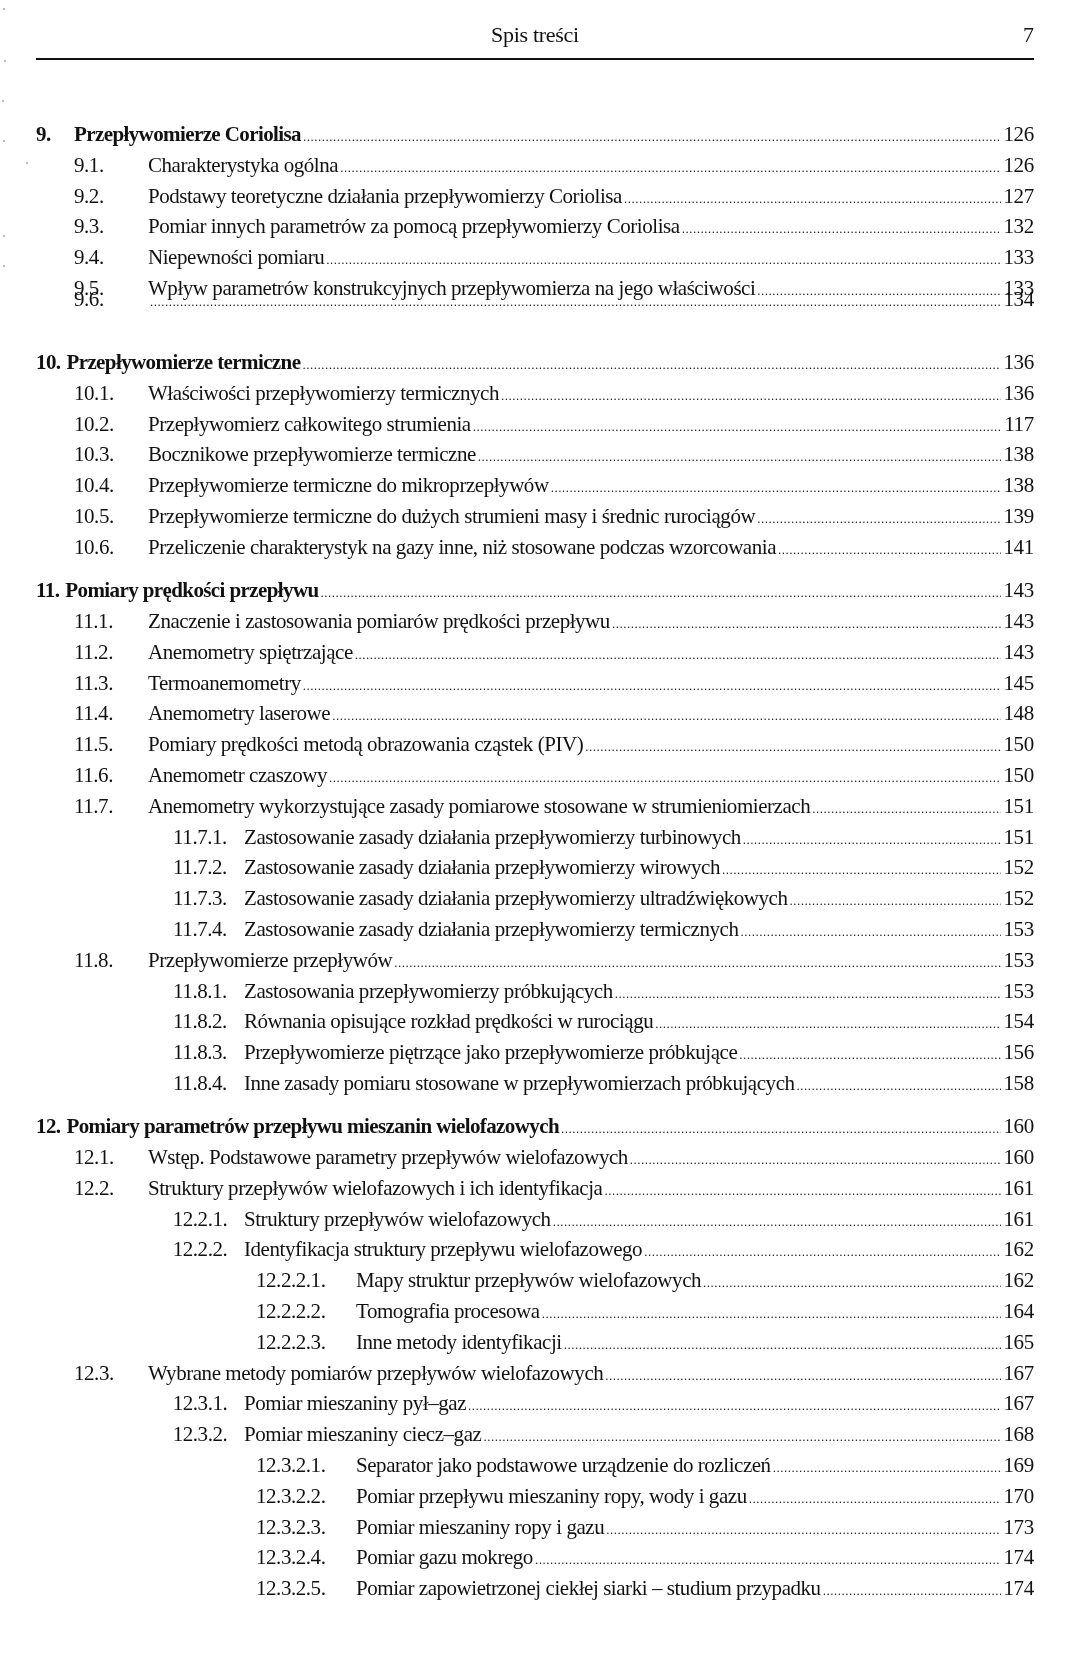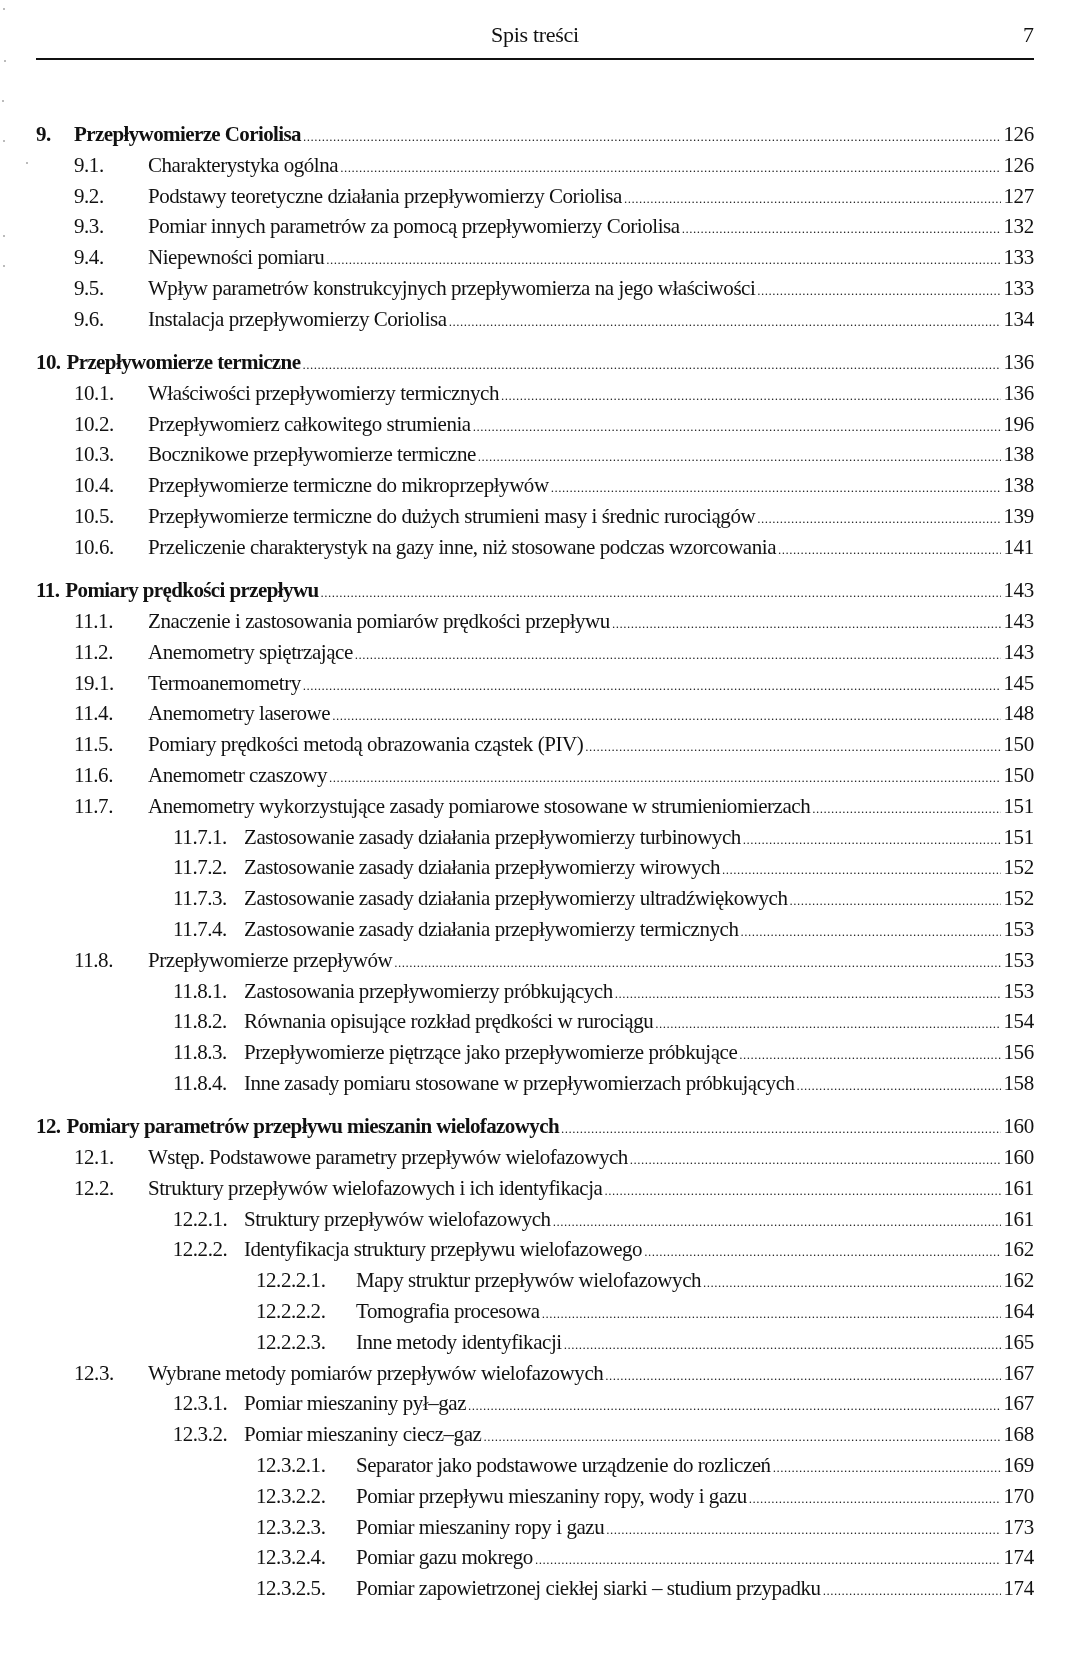--- a/index.html
+++ b/index.html
@@ -95,41 +95,40 @@
         <span class="pg">133</span>
       </div>
       <div class="row l1">
         <span class="num">9.5.</span>
         <span class="title">Wpływ parametrów konstrukcyjnych przepływomierza na jego właściwości</span>
         <span class="leader"></span>
         <span class="pg">133</span>
       </div>
       <div class="row l1">
         <span class="num">9.6.</span>
-        <span class="title">Instalacja przepływomierzy Coriolisa</span>
         <span class="leader"></span>
         <span class="pg">134</span>
       </div>
       <div class="row l0 chapter gap two">
         <span class="num">10.</span>
         <span class="title">Przepływomierze termiczne</span>
         <span class="leader"></span>
         <span class="pg">136</span>
       </div>
       <div class="row l1">
         <span class="num">10.1.</span>
         <span class="title">Właściwości przepływomierzy termicznych</span>
         <span class="leader"></span>
         <span class="pg">136</span>
       </div>
       <div class="row l1">
         <span class="num">10.2.</span>
         <span class="title">Przepływomierz całkowitego strumienia</span>
         <span class="leader"></span>
-        <span class="pg">196</span>
+        <span class="pg">117</span>
       </div>
       <div class="row l1">
         <span class="num">10.3.</span>
         <span class="title">Bocznikowe przepływomierze termiczne</span>
         <span class="leader"></span>
         <span class="pg">138</span>
       </div>
       <div class="row l1">
         <span class="num">10.4.</span>
         <span class="title">Przepływomierze termiczne do mikroprzepływów</span>
@@ -160,21 +159,21 @@
         <span class="leader"></span>
         <span class="pg">143</span>
       </div>
       <div class="row l1">
         <span class="num">11.2.</span>
         <span class="title">Anemometry spiętrzające</span>
         <span class="leader"></span>
         <span class="pg">143</span>
       </div>
       <div class="row l1">
-        <span class="num">19.1.</span>
+        <span class="num">11.3.</span>
         <span class="title">Termoanemometry</span>
         <span class="leader"></span>
         <span class="pg">145</span>
       </div>
       <div class="row l1">
         <span class="num">11.4.</span>
         <span class="title">Anemometry laserowe</span>
         <span class="leader"></span>
         <span class="pg">148</span>
       </div>

